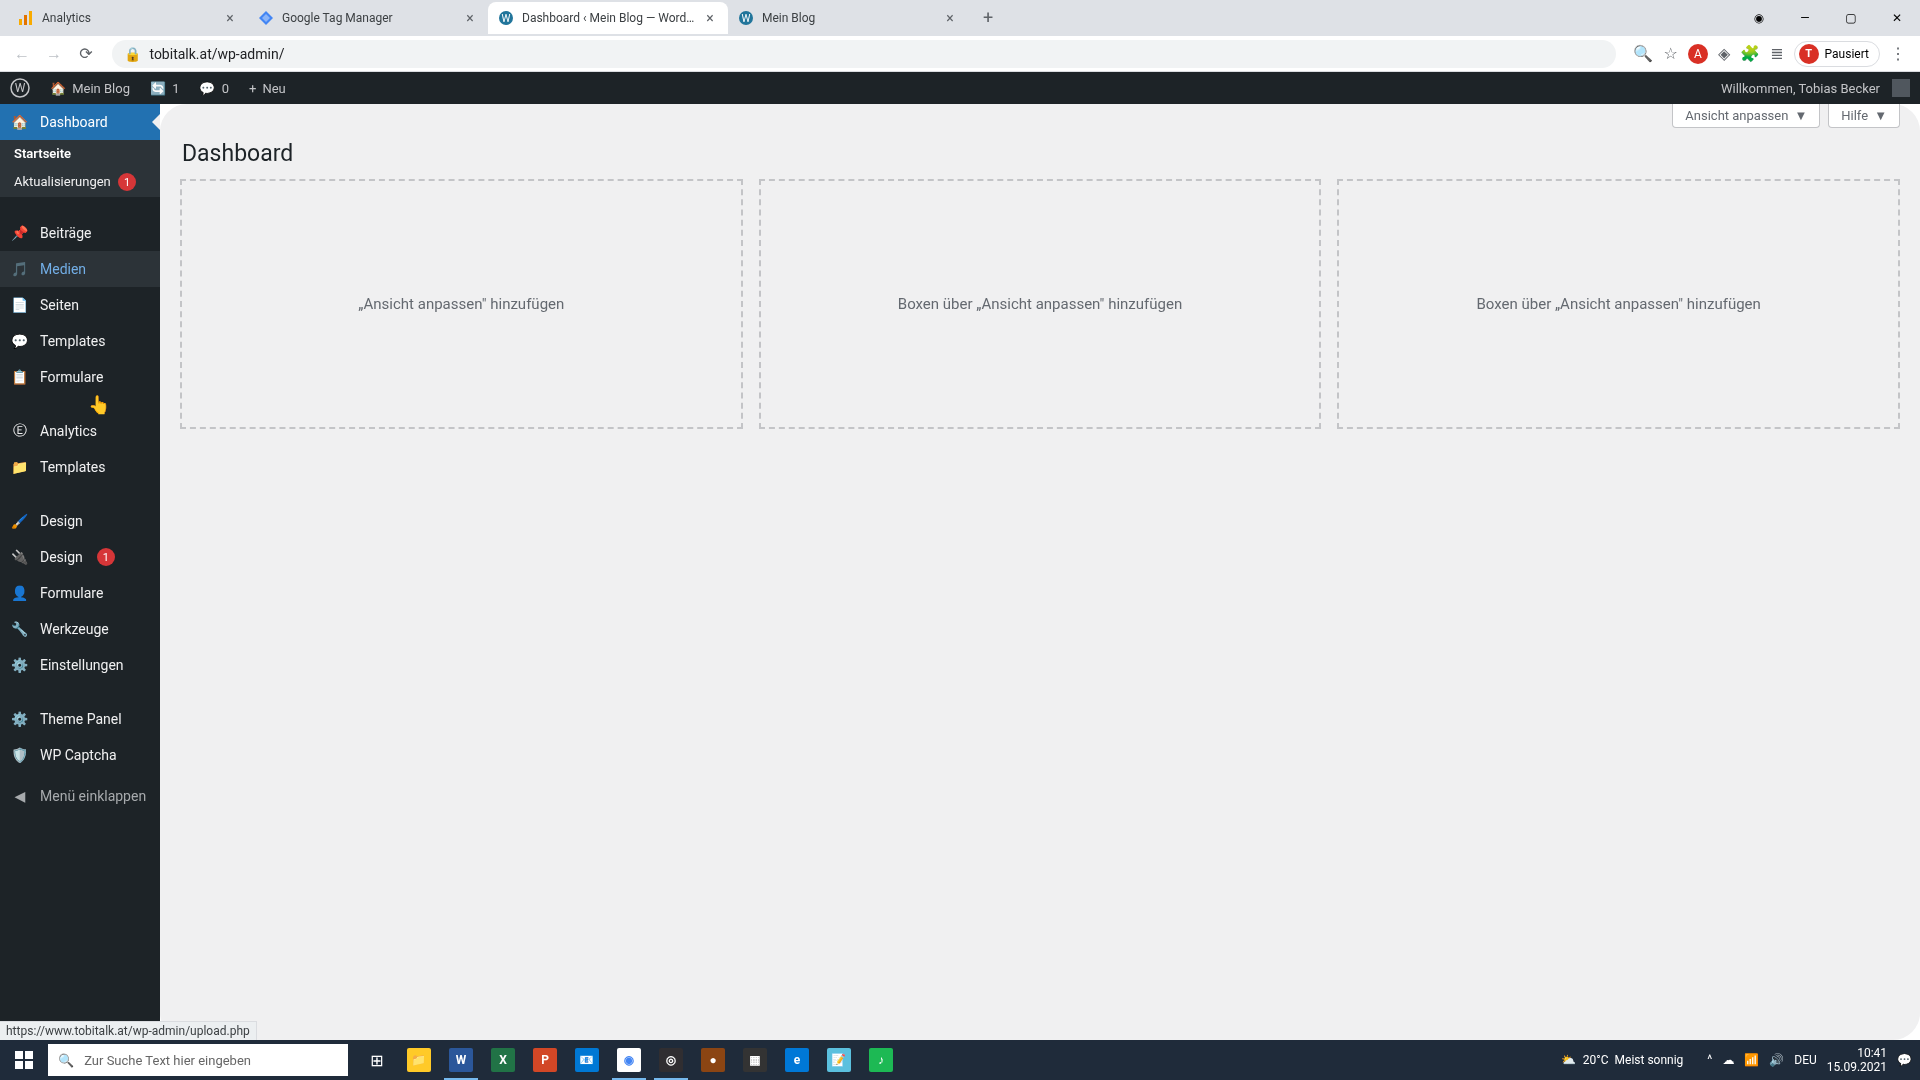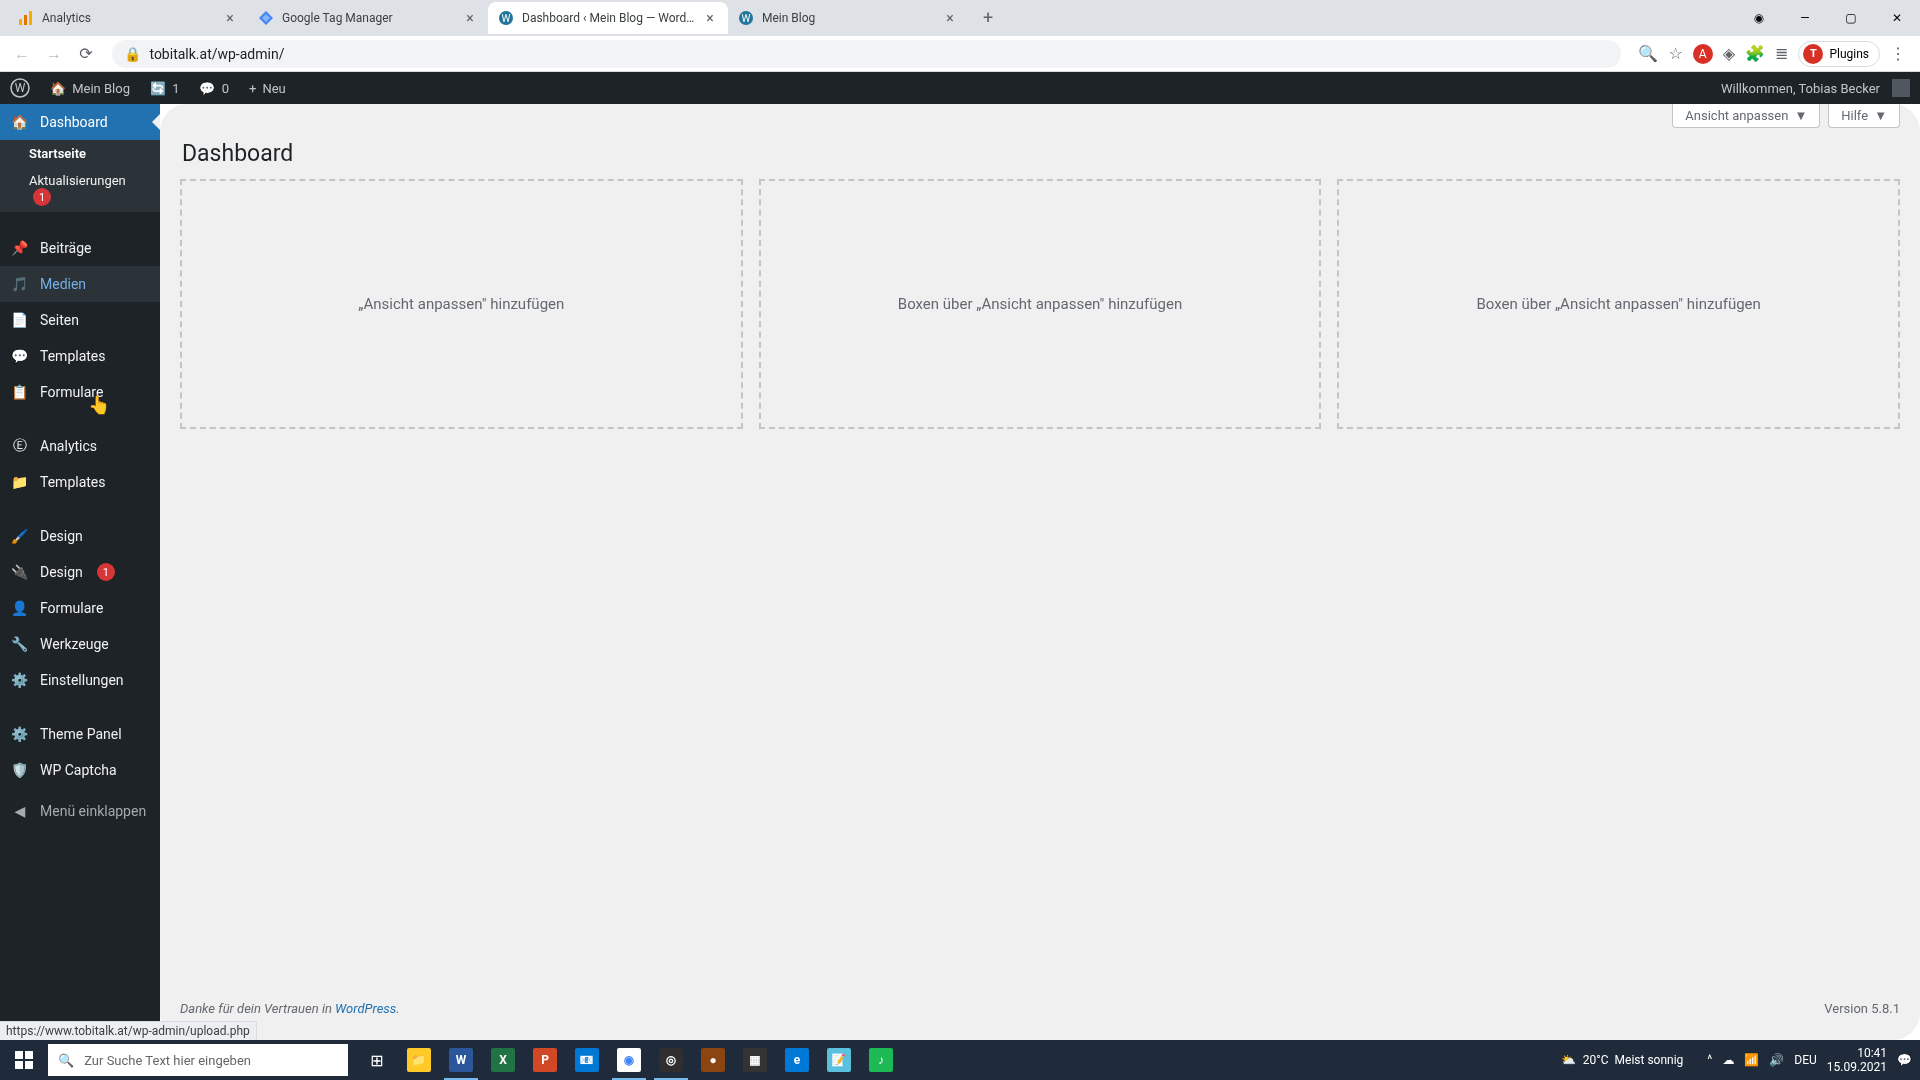--- a/index.html
+++ b/index.html
@@ -34,21 +34,21 @@
 
 
 .wp-body { display: flex; height: calc(100% - 36px - 36px - 32px - 40px); position: relative; }
 .wp-sidebar { width: 160px; background: #1d2327; color: #f0f0f1; display: flex; flex-direction: column; font-size: 14px; position: relative; }
 .menu-item { display: flex; align-items: center; padding: 8px 10px; cursor: pointer; color: #f0f0f1; gap: 10px; position: relative; }
 .menu-item.current { background: #2271b1; color: #fff; }
 .menu-item.highlight { color: #72aee6; background: #2c3338; }
 .menu-icon { width: 20px; height: 20px; display: flex; align-items: center; justify-content: center; flex-shrink: 0; }
 .menu-sep { height: 5px; }
 .menu-sep-big { height: 18px; }
-.submenu-inline { background: #2c3338; padding-left: 15px; }
+.submenu-inline { background: #2c3338; }
 .sub-item { padding: 6px 12px 6px 14px; font-size: 13px; color: #f0f0f1; cursor: pointer; }
 .sub-item.current { font-weight: 600; color: #fff; }
 .badge { background: #d63638; color: #fff; border-radius: 10px; min-width: 18px; height: 18px; display: inline-flex; align-items: center; justify-content: center; font-size: 11px; padding: 0 5px; margin-left: 4px; }
 .arrow-current::after { content: ""; position: absolute; right: 0; top: 50%; transform: translateY(-50%); border: 8px solid transparent; border-right-color: #f0f0f1; }
 
 
 .flyout { position: absolute; left: 160px; top: 258px; background: #2c3338; min-width: 165px; padding: 8px 0; box-shadow: 0 3px 5px rgba(0,0,0,.3); z-index: 50; }
 .flyout::before { content: ""; position: absolute; left: -8px; top: 10px; border: 8px solid transparent; border-right-color: #2c3338; }
 .flyout-item { padding: 6px 14px; font-size: 13px; color: #f0f0f1; cursor: pointer; }
 
@@ -148,21 +148,21 @@
   </div>
   <div class="browser-actions">
     <span style="color:#5f6368">🔍</span>
     <span style="color:#5f6368">☆</span>
     <span class="ext-icon" style="background:#d93025;color:#fff">A</span>
     <span style="color:#5f6368">◈</span>
     <span style="color:#5f6368">🧩</span>
     <span style="color:#5f6368">≣</span>
     <div class="profile-chip">
       <span class="profile-av">T</span>
-      <span>Plugins</span>
+      <span>Pausiert</span>
     </div>
     <span style="color:#5f6368">⋮</span>
   </div>
 </div>
 
 <div class="wp-adminbar">
   <div class="ab-item">
     <svg width="20" height="20">
         <circle cx="10" cy="10" r="9" fill="none" stroke="#c3c4c7" stroke-width="1.5"></circle>
         <text x="10" y="14" font-size="12" fill="#c3c4c7" text-anchor="middle" font-family="serif">W</text>
@@ -290,26 +290,20 @@
       <div class="dash-col">
           <span>„Ansicht anpassen" hinzufügen</span>
         </div>
       <div class="dash-col">
           <span>Boxen über „Ansicht anpassen" hinzufügen</span>
         </div>
       <div class="dash-col">
           <span>Boxen über „Ansicht anpassen" hinzufügen</span>
         </div>
     </div>
-    <div class="wp-footer">
-      <span>
-        <span>Danke für dein Vertrauen in </span><a href="#">WordPress</a><span>.</span>
-      </span>
-      <span class="wp-ver">Version 5.8.1</span>
-    </div>
   </div>
 
   <span class="cursor-hand">👆</span>
 </div>
 
 <div class="status-url">https://www.tobitalk.at/wp-admin/upload.php</div>
 
 <div class="taskbar">
   <div class="tb-start">
     <svg class="win-logo" viewBox="0 0 18 18">

